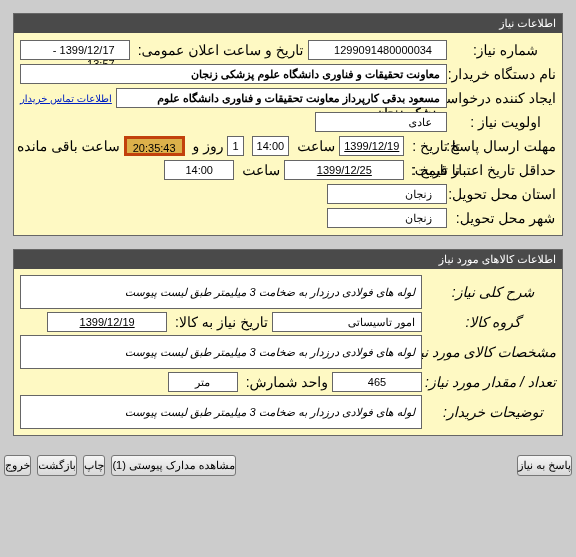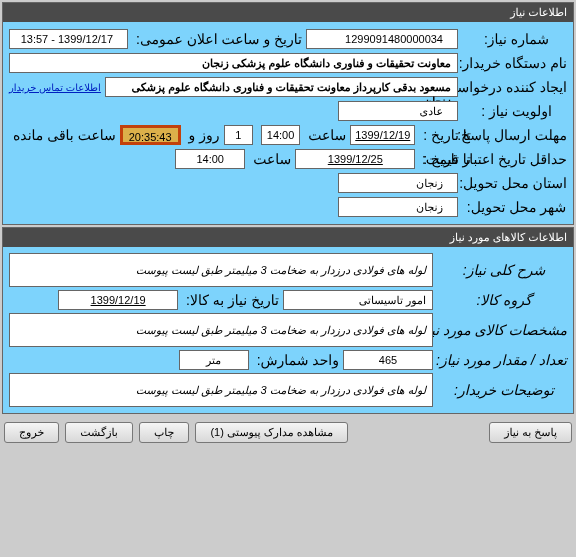--- a/index.html
+++ b/index.html
@@ -7,22 +7,22 @@
     font-family: Tahoma, Arial, sans-serif;
     font-size: 11px;
     background: #cccccc;
     direction: rtl;
     width: 576px;
     height: 557px;
     overflow: hidden;
   }
   .panel {
     border: 1px solid #666;
-    margin: 2px;
-    background: #7dd3fc;
+    margin: 13px;
+    background: #fef9c3;
   }
   .panel-header {
     background: #4a4a4a;
     color: #fff;
     padding: 3px 6px;
     font-size: 11px;
     font-weight: normal;
   }
   .panel-body {
     padding: 4px 6px;
@@ -83,21 +83,21 @@
     display: flex;
     justify-content: flex-start;
     gap: 6px;
     padding: 6px 4px;
     flex-direction: row-reverse;
   }
   .btn {
     background: linear-gradient(#f5f5f5,#d8d8d8);
     border: 1px solid #777;
     border-radius: 3px;
-    padding: 3px 14px;
+    padding: 3px 0;
     font-size: 11px;
     cursor: pointer;
   }
   .spacer { flex: 1; }
 </style>
 </head>
 <body>
 
 <div class="panel">
   <div class="panel-header">اطلاعات نیاز</div>
@@ -116,21 +116,21 @@
     </div>
 
     <div class="row">
       <span class="label label-w1">ایجاد کننده درخواست:</span>
       <span class="input-box input-full">مسعود بدقی کارپرداز معاونت تحقیقات و فناوری دانشگاه علوم پزشکی زنجان</span>
       <span class="link-blue">اطلاعات تماس خریدار</span>
     </div>
 
     <div class="row">
       <span class="label label-w1">اولویت نیاز :</span>
-      <span class="input-box input-wide" style="width:120px">عادی</span>
+      <span class="input-box input-wide" style="width:132px">عادی</span>
     </div>
 
     <div class="row">
       <span class="label" style="width:92px">مهلت ارسال پاسخ:</span>
       <span class="label">تا تاریخ :</span>
       <span class="input-box input-date">1399/12/19</span>
       <span class="label">ساعت</span>
       <span class="input-box input-time">14:00</span>
       <span class="spacer"></span>
       <span class="input-box input-small">1</span>

